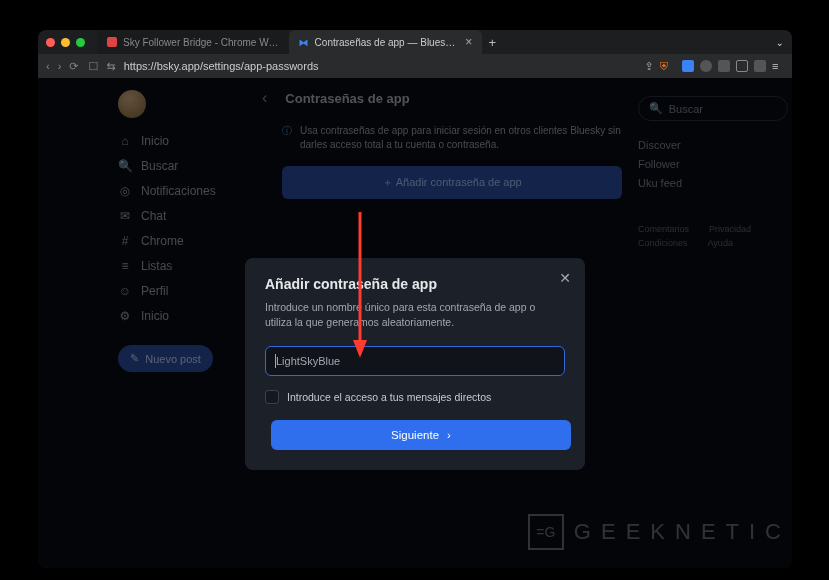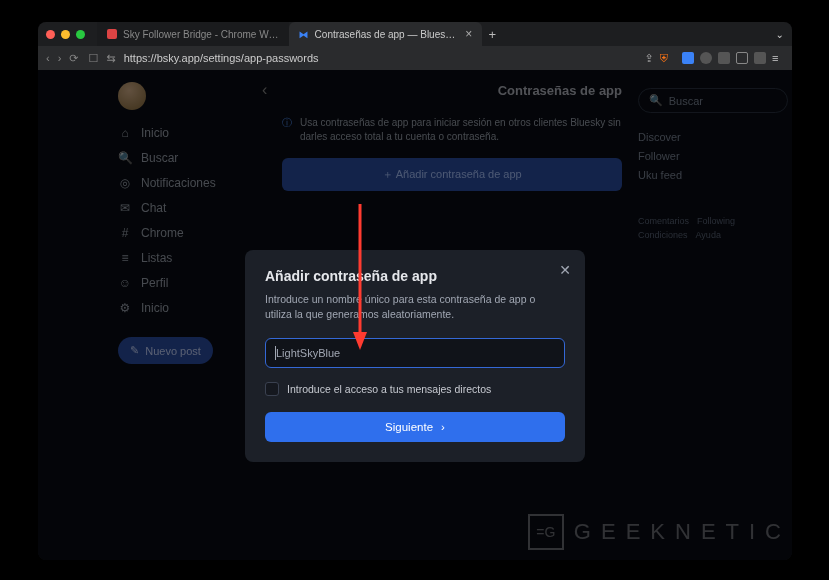--- a/index.html
+++ b/index.html
@@ -1,20 +1,20 @@
 <!DOCTYPE html>
 <html><head>
 <meta charset="utf-8">
 <style>
 * { margin: 0; padding: 0; box-sizing: border-box; font-family: -apple-system, BlinkMacSystemFont, "Segoe UI", Helvetica, Arial, sans-serif; }
 html, body { width: 829px; height: 580px; background: #000; overflow: hidden; }
 
 
 .window {
-  position: absolute; top: 22px; left: 38px; width: 754px; height: 538px;
+  position: absolute; top: 30px; left: 38px; width: 754px; height: 538px;
   background: #0a0a0b; border-radius: 8px; overflow: hidden;
   box-shadow: 0 10px 40px rgba(0,0,0,.6);
 }
 .tabstrip { height: 24px; background: #1d1e20; display: flex; align-items: center; padding-left: 8px; }
 .traffic { display: flex; gap: 6px; margin-right: 12px; }
 .dot { width: 9px; height: 9px; border-radius: 50%; }
 .dot.r { background: #ff5f57; } .dot.y { background: #febc2e; } .dot.g { background: #28c840; }
 .tab { display: flex; align-items: center; gap: 6px; padding: 0 10px; height: 100%; font-size: 10px; color: #ccc; }
 .tab.inactive { color: #888; background: #1a1b1d; }
 .tab.active { background: #2a2b2d; border-radius: 6px 6px 0 0; }
@@ -35,49 +35,49 @@
 .sidebar { position: absolute; left: 80px; top: 12px; width: 140px; color: #9ca3af; font-size: 12px; }
 .avatar { width: 28px; height: 28px; border-radius: 50%; background: radial-gradient(circle at 40% 30%, #d9b38c, #8a6d3b); margin-bottom: 16px; }
 .snav { display: flex; flex-direction: column; gap: 11px; }
 .snav div { display: flex; align-items: center; gap: 9px; }
 .newpost { margin-top: 22px; background: #2b4ea5; color: #c7d6ff; font-size: 11px; padding: 7px 12px; border-radius: 14px; display: inline-flex; align-items: center; gap: 6px; }
 
 
 .main { position: absolute; left: 244px; top: 0; width: 340px; }
 .mhead { display: flex; align-items: center; height: 40px; color: #b3b6c0; gap: 18px; }
 .mback { font-size: 16px; color: #888; margin-left: -20px; }
-.mtitle { font-size: 13px; font-weight: 600; flex: 1; text-align: right; }
+.mtitle { font-size: 13px; font-weight: 600; flex: 1; text-align: left; }
 .info { display: flex; gap: 8px; font-size: 10px; color: #9ca3af; margin: 6px 0 14px; line-height: 1.4; }
 .info .i { color: #4f8df5; flex-shrink:0; }
 .addbtn { background: #2b4ea5; color: #a9c4ff; font-size: 11px; padding: 9px 0; border-radius: 6px; text-align: center; }
 
 
 .rside { position: absolute; left: 600px; top: 18px; width: 150px; font-size: 11px; color: #7e8899; }
 .rsearch { border: 1px solid #2a3242; border-radius: 14px; padding: 5px 10px; margin-bottom: 18px; display:flex; gap:6px; align-items:center; }
 .rfeeds { display: flex; flex-direction: column; gap: 7px; margin-bottom: 20px; }
-.rlinks { display:flex; flex-wrap:wrap; gap:4px 8px; font-size:9px; color:#5a6478;margin-top:35px; }
+.rlinks { display:flex; flex-wrap:wrap; gap:4px 20px; font-size:9px; color:#5a6478;margin-top:35px; }
 
 .modal-backdrop { position: absolute; inset: 0; display: flex; align-items: flex-start; justify-content: center; padding-top: 180px; }
 .modal {
   width: 340px; background: #1c2028; border-radius: 8px; padding: 18px 20px 20px;
   color: #e5e7eb; font-size: 12px; position: relative;
 }
 .modal h3 { font-size: 14px; font-weight: 600; margin-bottom: 8px; }
 .modal p { font-size: 10.5px; color: #a1a7b3; margin-bottom: 16px; line-height: 1.45; }
 .modal .close { position: absolute; right: 14px; top: 12px; color: #a1a7b3; font-size: 14px; cursor: pointer; }
 .mfield {
   width: 100%; background: #101319; border: 1px solid #3468d6; border-radius: 6px;
   padding: 8px 10px; color: #a1a7b3; font-size: 11px; margin-bottom: 14px;
   outline: none;
   position: relative;
 }
 .mfield::before { content:""; position:absolute; left:9px; top:7px; width:1px; height:14px; background:#a1a7b3; }
 .mcheck { display: flex; align-items: center; gap: 8px; font-size: 10.5px; color: #c7cad1; margin-bottom: 16px; }
 .cbox { width: 14px; height: 14px; border-radius: 3px; border: 1px solid #3a4150; background:#15181f; }
-.nextbtn { width: 100%; background: #2f6fed; color: #fff; font-size: 11.5px; font-weight:500; padding: 9px 0; border-radius: 6px; display:flex; justify-content:center; align-items:center; gap:8px; }
+.nextbtn { width: 100%; background: #2f6fed; color: #fff; font-size: 11.5px; font-weight:500; padding: 9px 0; border-radius: 6px; display:flex; justify-content:center; align-items:center; gap:8px;margin-left:6px; }
 
 
 .arrow { position: absolute; left: 313px; top: 134px; width: 18px; height: 146px; pointer-events: none; }
 
 
 .watermark { position: absolute; right: 38px; bottom: 30px; color: rgba(255,255,255,0.18); font-size: 22px; letter-spacing: 10px; font-weight: 300; display:flex; align-items:center; gap:10px; }
 .wlogo { width:36px; height:36px; border:2px solid rgba(255,255,255,0.18); display:flex; align-items:center; justify-content:center; font-size:14px; letter-spacing:0; }
 
 .ico { width:14px; display:inline-block; text-align:center; font-size:12px; }
 </style>
@@ -194,21 +194,21 @@
         <span>🔍</span>
         <span>Buscar</span>
       </div>
       <div class="rfeeds">
         <div>Discover</div>
         <div>Follower</div>
         <div>Uku feed</div>
       </div>
       <div class="rlinks">
         <span>Comentarios</span>
-        <span>Following</span>
+        <span>Privacidad</span>
         <span>Condiciones</span>
         <span>Ayuda</span>
       </div>
     </div>
 
     <div class="dim"></div>
 
     <div class="modal-backdrop">
       <div class="modal">
         <span class="close">✕</span>

